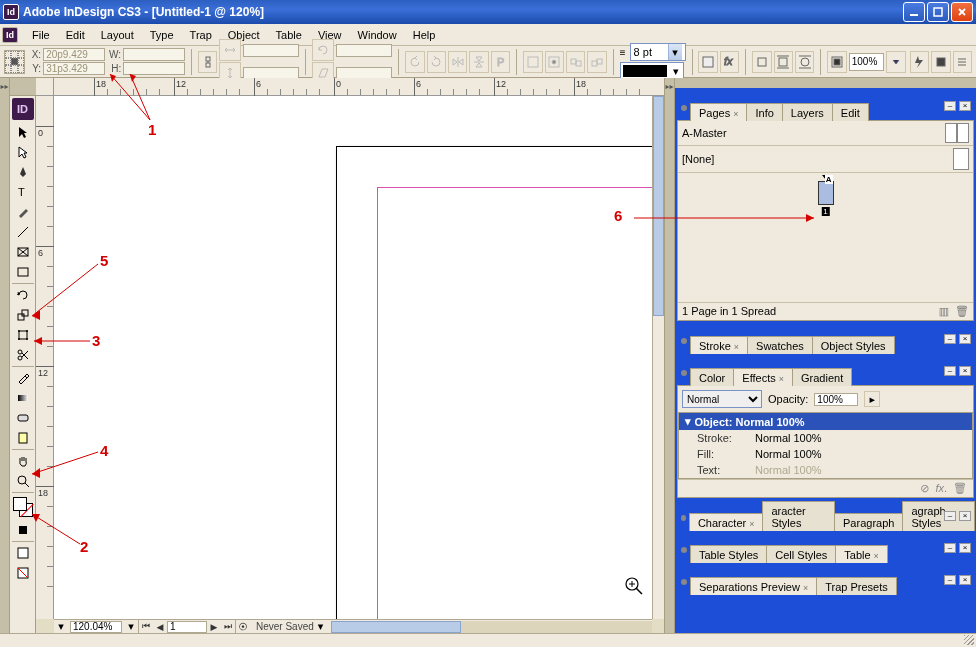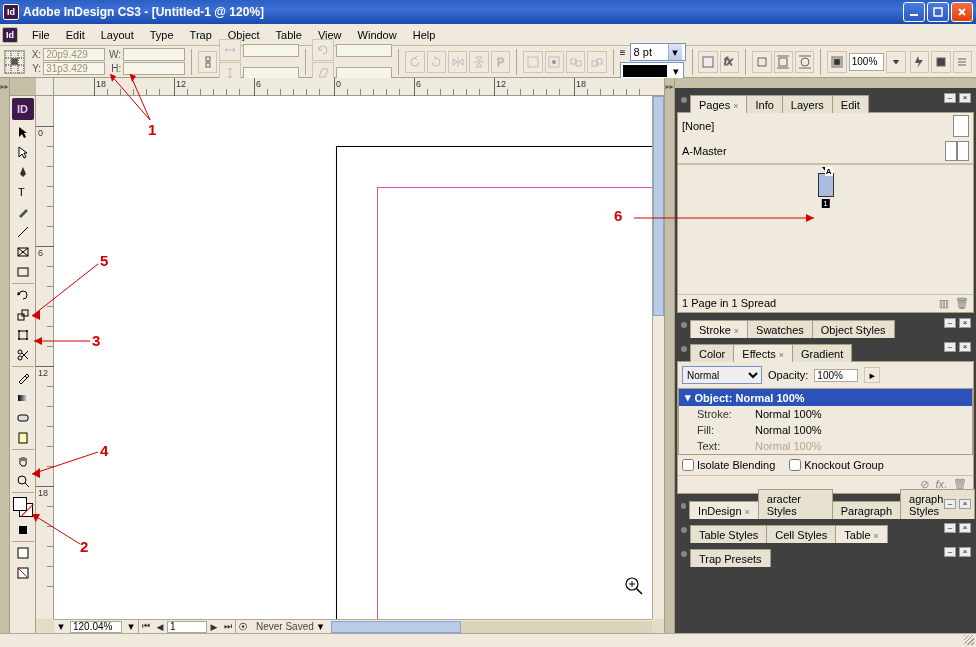--- a/index.html
+++ b/index.html
@@ -89,21 +89,21 @@
 .scroll-h-bar .scroll-track .thumb-h { position:absolute; left:0; width:130px; top:0; bottom:0; background:#b8cce8; border:1px solid #8aa4d0; }
 
 
 .mag-cursor { position:absolute; top:480px; left:570px; }
 
 
 .panel-collapse-right { width:10px; background:#c6bfa8; border-left:1px solid #a89e82; display:flex; align-items:start; justify-content:center; }
 .panel-collapse-right .arrows { margin-top:4px; font-size:8px; color:#555; }
 
 
-.panels { width:302px; background:#404040; display:flex; flex-direction:column; border-left:1px solid #a89e82; }
+.panels { width:302px; background:#1d4ed8; display:flex; flex-direction:column; border-left:1px solid #a89e82;gap:8px; }
 .panel-hdr { height:10px; background:#c6bfa8; }
 .tab-row { display:flex; align-items:flex-end; height:22px; padding-left:4px; gap:0; position:relative; }
 .tab-row .ctrl-right { position:absolute; right:3px; top:3px; display:flex; gap:3px; }
 .tab-row .ctrl-right span { width:12px; height:10px; border:1px solid #999; background:#eee; font-size:8px; line-height:8px; text-align:center; }
 .tab { padding:3px 8px 2px 8px; border:1px solid #a89e82; border-bottom:none; background:#e6e1d0; font-size:10px; position:relative; top:1px; margin-right:-1px; }
 .tab.active { background:#efeadd; z-index:2; }
 .tab .x { margin-left:3px; color:#777; font-size:9px; }
 .tab-dot { width:6px;height:6px;border-radius:50%;background:#888;align-self:center;margin:0 3px 3px 0; }
 .panel-body { border:1px solid #a89e82; background:#efeadd; padding:4px; font-size:10px; }
 .panel-stack { margin:2px 2px 0 2px; }
@@ -665,30 +665,30 @@
         <div class="tab active"><span>Pages</span><span class="x">×</span></div>
         <div class="tab"><span>Info</span></div>
         <div class="tab"><span>Layers</span></div>
         <div class="tab"><span>Edit</span></div>
         <div class="ctrl-right">
             <span>–</span>
             <span>×</span>
           </div>
       </div>
       <div class="panel-body" style="padding:0;">
-        <div class="pages-row">
-            <span>[None]</span>
-            <div class="pages-thumb"></div>
-          </div>
         <div class="pages-row" style="border-bottom:1px solid #c9c1a7;">
             <span>A-Master</span>
             <div class="pages-thumb-pair">
               <div></div>
               <div></div>
             </div>
+          </div>
+        <div class="pages-row">
+            <span>[None]</span>
+            <div class="pages-thumb"></div>
           </div>
         <div class="pages-canvas">
           <div class="spread">
             <div class="down-tri"></div>
             <div class="page-th">
                 <div class="a-badge">A</div>
               </div>
             <div class="pg-num">1</div>
           </div>
         </div>
@@ -744,42 +744,32 @@
             </div>
           <div class="erow">
               <span class="lbl">Fill:</span>
               <span>Normal 100%</span>
             </div>
           <div class="erow dim">
               <span class="lbl">Text:</span>
               <span>Normal 100%</span>
             </div>
         </div>
-        <div class="effects-checks">
-          <label>
-              <input type="checkbox" style="">
-              <span>Isolate Blending</span>
-            </label>
-          <label>
-              <input type="checkbox" style="">
-              <span>Knockout Group</span>
-            </label>
-        </div>
         <div class="effects-foot">
           <span>⊘</span>
           <span><i>fx</i>.</span>
           <span>🗑</span>
         </div>
       </div>
     </div>
 
     <div class="panel-stack">
       <div class="tab-row">
         <span class="tab-dot"></span>
-        <div class="tab active"><span>InDesign</span><span class="x">×</span></div>
+        <div class="tab active"><span>Character</span><span class="x">×</span></div>
         <div class="tab"><span>aracter Styles</span></div>
         <div class="tab"><span>Paragraph</span></div>
         <div class="tab"><span>agraph Styles</span></div>
         <div class="ctrl-right">
             <span>–</span>
             <span>×</span>
           </div>
       </div>
     </div>
 
@@ -792,20 +782,21 @@
         <div class="ctrl-right">
             <span>–</span>
             <span>×</span>
           </div>
       </div>
     </div>
 
     <div class="panel-stack">
       <div class="tab-row">
         <span class="tab-dot"></span>
+        <div class="tab active"><span>Separations Preview</span><span class="x">×</span></div>
         <div class="tab"><span>Trap Presets</span></div>
         <div class="ctrl-right">
             <span>–</span>
             <span>×</span>
           </div>
       </div>
     </div>
 
   </div>
 </div>

